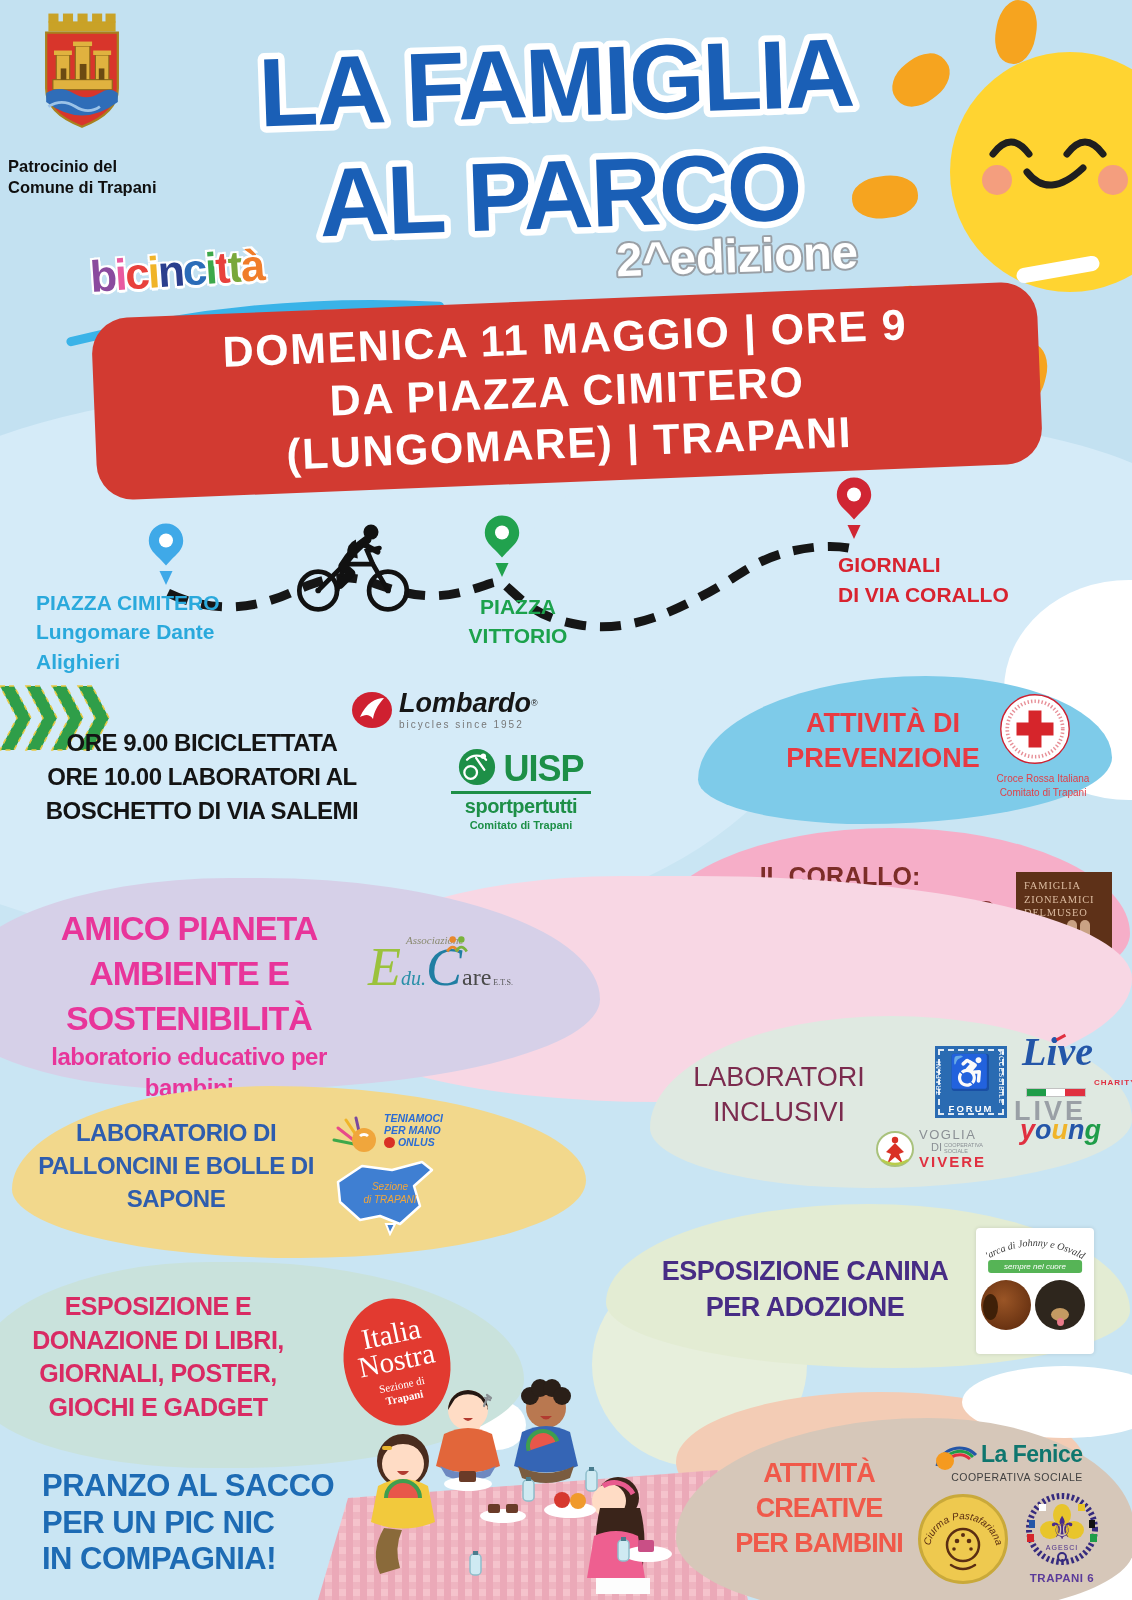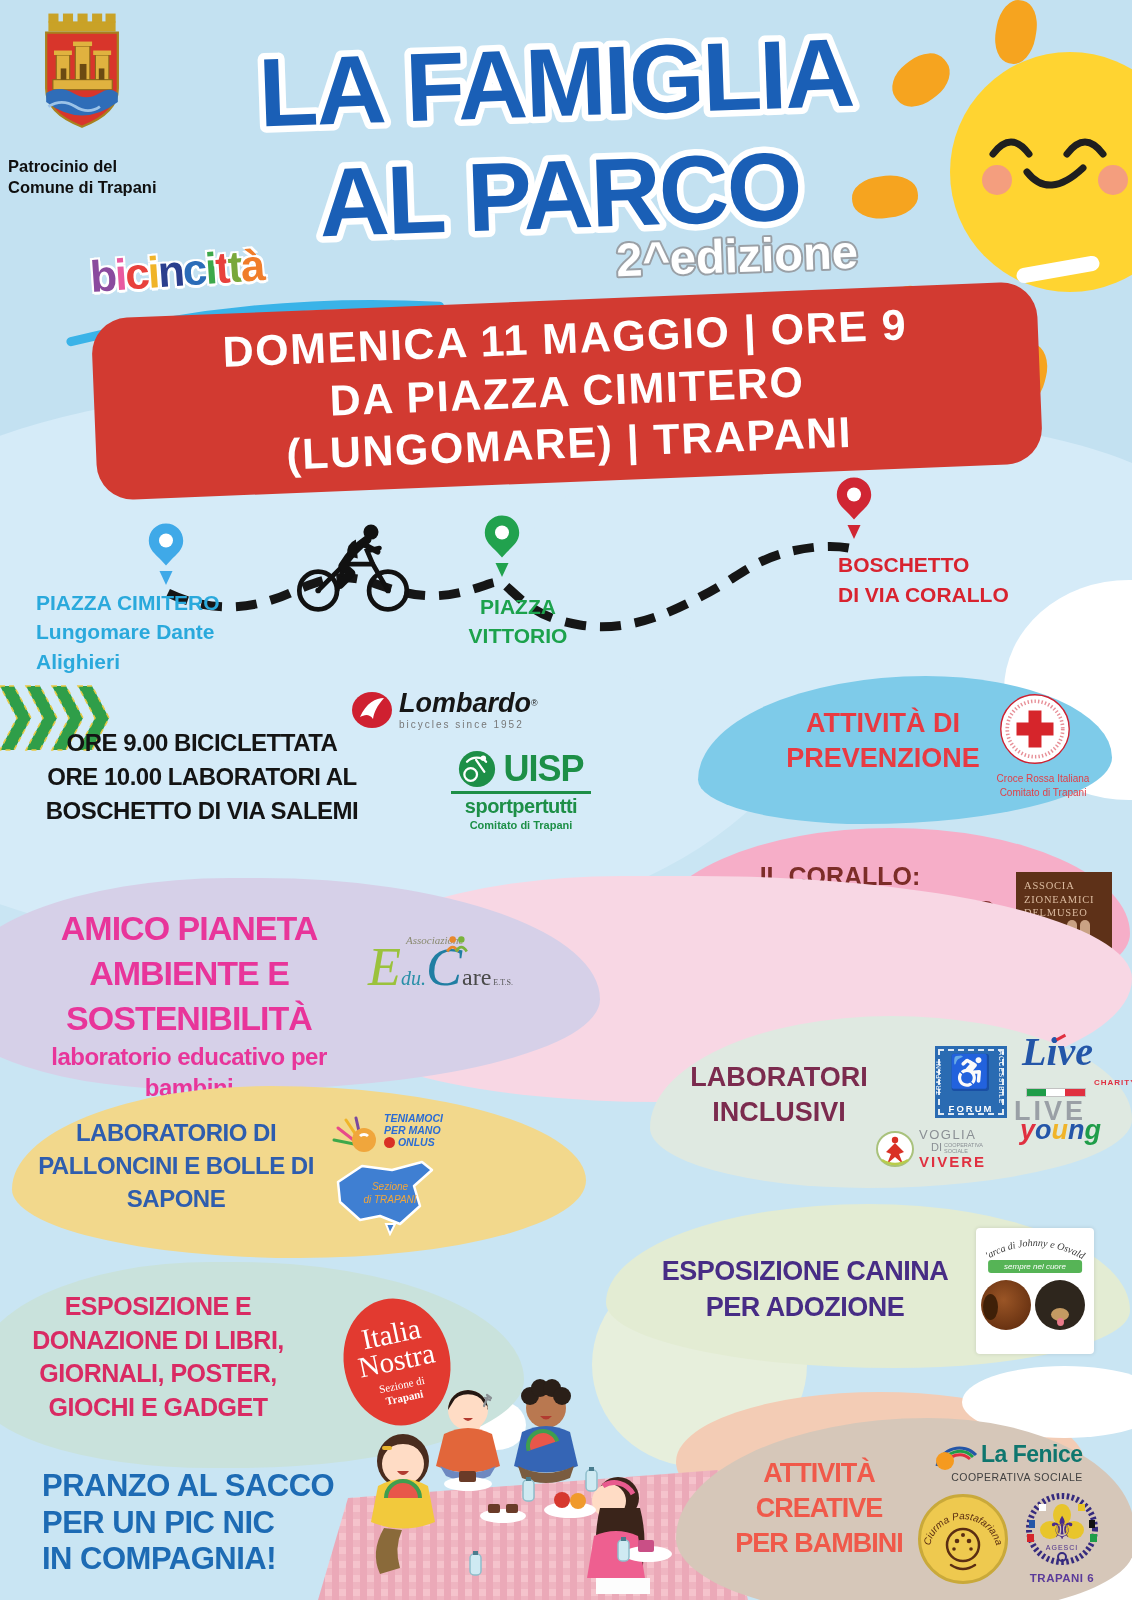--- a/index.html
+++ b/index.html
@@ -51,21 +51,21 @@
   .lbl-end{left:838px;top:550px;width:210px;font-size:21px;line-height:1.45;color:#d8232f;}
 
   
   .sched{left:30px;top:726px;width:344px;text-align:center;font-size:24px;font-weight:800;
          color:#141414;line-height:1.42;letter-spacing:-0.5px;}
   .lombardo{left:350px;top:690px;display:flex;align-items:flex-start;}
   .lombardo-name{font-size:27px;font-weight:800;font-style:italic;color:#161616;line-height:1;}
   .lombardo-reg{font-size:9px;vertical-align:super;color:#161616;}
   .lombardo-tag{font-size:10px;letter-spacing:2px;color:#777;margin-top:2px;}
   .uisp{left:445px;top:748px;width:152px;text-align:center;}
-  .uisp-row{display:flex;align-items:center;justify-content:center;gap:7px;}
+  .uisp-row{display:flex;align-items:flex-start;justify-content:center;gap:7px;}
   .uisp-name{font-size:36px;font-weight:800;color:#1d8f47;letter-spacing:-1px;}
   .uisp-bar{width:140px;height:3px;background:#1d8f47;margin:1px auto 1px;}
   .uisp-tag{font-size:20px;color:#1d8f47;font-weight:600;letter-spacing:-0.5px;}
   .uisp-sub{font-size:11px;color:#1d8f47;font-weight:700;margin-top:1px;}
 
   
   .blob-prev{left:698px;top:676px;width:414px;height:148px;background:#7ecbe9;border-radius:55% 45% 60% 40%/70% 55% 45% 30%;}
   .txt-prev{left:762px;top:706px;width:242px;text-align:center;font-size:27px;font-weight:800;color:#e83a42;line-height:1.3;}
   .cr-icon{left:998px;top:692px;width:74px;height:74px;}
   .cr-text{left:968px;top:772px;width:150px;text-align:center;font-size:10px;color:#e04048;line-height:1.35;}
@@ -87,21 +87,21 @@
   .edu-pre{font-size:11px;color:#8a8a70;font-style:italic;margin-left:38px;}
   .edu-row{display:flex;align-items:baseline;}
   .edu-e{font-size:54px;font-style:italic;color:#9bc23c;line-height:.8;}
   .edu-du{font-size:20px;font-style:italic;color:#2a8fa8;}
   .edu-c{font-size:54px;font-style:italic;color:#207ea2;line-height:.8;position:relative;}
   .edu-fam{position:absolute;left:18px;top:-12px;}
   .edu-are{font-size:24px;color:#4a4a4a;}
   .edu-ets{font-size:8px;color:#555;margin-left:2px;}
 
   .blob-incl{left:650px;top:1016px;width:482px;height:172px;background:#dfe9e1;border-radius:50% 50% 55% 45%/65% 60% 40% 35%;}
-  .txt-incl{left:676px;top:1060px;width:206px;text-align:center;font-size:27px;font-weight:700;color:#7b2b4e;line-height:1.3;}
+  .txt-incl{left:676px;top:1060px;width:206px;text-align:center;font-size:27px;font-weight:400;color:#7b2b4e;line-height:1.3;}
   .taforum{left:935px;top:1046px;width:72px;height:72px;background:#2a6bb2;position:absolute;}
   .taforum-border{position:absolute;inset:3px;border:2px dashed rgba(255,255,255,.85);}
   .taforum-glyph{position:absolute;left:0;right:0;top:9px;text-align:center;font-size:34px;color:#fff;line-height:1;}
   .taforum-bottom{position:absolute;left:0;right:0;bottom:4px;text-align:center;font-size:9.5px;font-weight:700;letter-spacing:2px;color:#fff;}
   .taforum-l{position:absolute;left:-14px;top:28px;transform:rotate(-90deg);font-size:6.5px;color:#fff;letter-spacing:1px;}
   .taforum-r{position:absolute;right:-22px;top:28px;transform:rotate(90deg);font-size:6.5px;color:#fff;letter-spacing:1px;}
   .livech{left:1022px;top:1034px;width:110px;}
   .livech-name{font-family:"Liberation Serif",serif;font-style:italic;font-weight:700;font-size:40px;color:#2456a8;line-height:.9;}
   .livech-tick{position:absolute;left:34px;top:2px;width:10px;height:3px;background:#e03040;transform:rotate(-28deg);}
   .livech-sub{position:absolute;left:72px;top:44px;font-size:8px;color:#e03040;font-weight:700;letter-spacing:1px;}
@@ -275,21 +275,21 @@
   <div class="lbl lbl-start">
     <div>PIAZZA CIMITERO</div>
     <div>Lungomare Dante</div>
     <div>Alighieri</div>
   </div>
   <div class="lbl lbl-mid">
     <div>PIAZZA</div>
     <div>VITTORIO</div>
   </div>
   <div class="lbl lbl-end">
-    <div>BOSCHETTO</div>
+    <div>GIORNALI</div>
     <div>DI VIA CORALLO</div>
   </div>
 
   <svg class="abs" style="left:0;top:682px" width="112" height="72" viewBox="0 0 112 72">
     <g fill="#2f9e49" stroke="#e9c943" stroke-width="1.5" stroke-dasharray="5 4">
       <polygon points="0,4 14,4 31,36 14,68 0,68 17,36"></polygon>
       <polygon points="26,4 40,4 57,36 40,68 26,68 43,36"></polygon>
       <polygon points="52,4 66,4 83,36 66,68 52,68 69,36"></polygon>
       <polygon points="78,4 92,4 109,36 92,68 78,68 95,36"></polygon>
     </g>
@@ -339,21 +339,21 @@
     <div>Comitato di Trapani</div>
   </div>
 
   <div class="blob blob-cor"></div>
   <div class="abs txt-cor">
     <div class="b1">IL CORALLO:</div>
     <div class="b2">LO PESCO E LO APPLICO</div>
     <div class="b3">laboratorio sul corallo</div>
   </div>
   <div class="abs pepoli">
-    <div>ASSOCIA</div>
+    <div>FAMIGLIA</div>
     <div>ZIONEAMICI</div>
     <div>DELMUSEO</div>
     <div class="pepoli-row">
       <span>PEPOLI</span>
       <span class="arch"></span>
       <span class="arch"></span>
     </div>
   </div>
 
   <div class="blob blob-amico-pink"></div>

